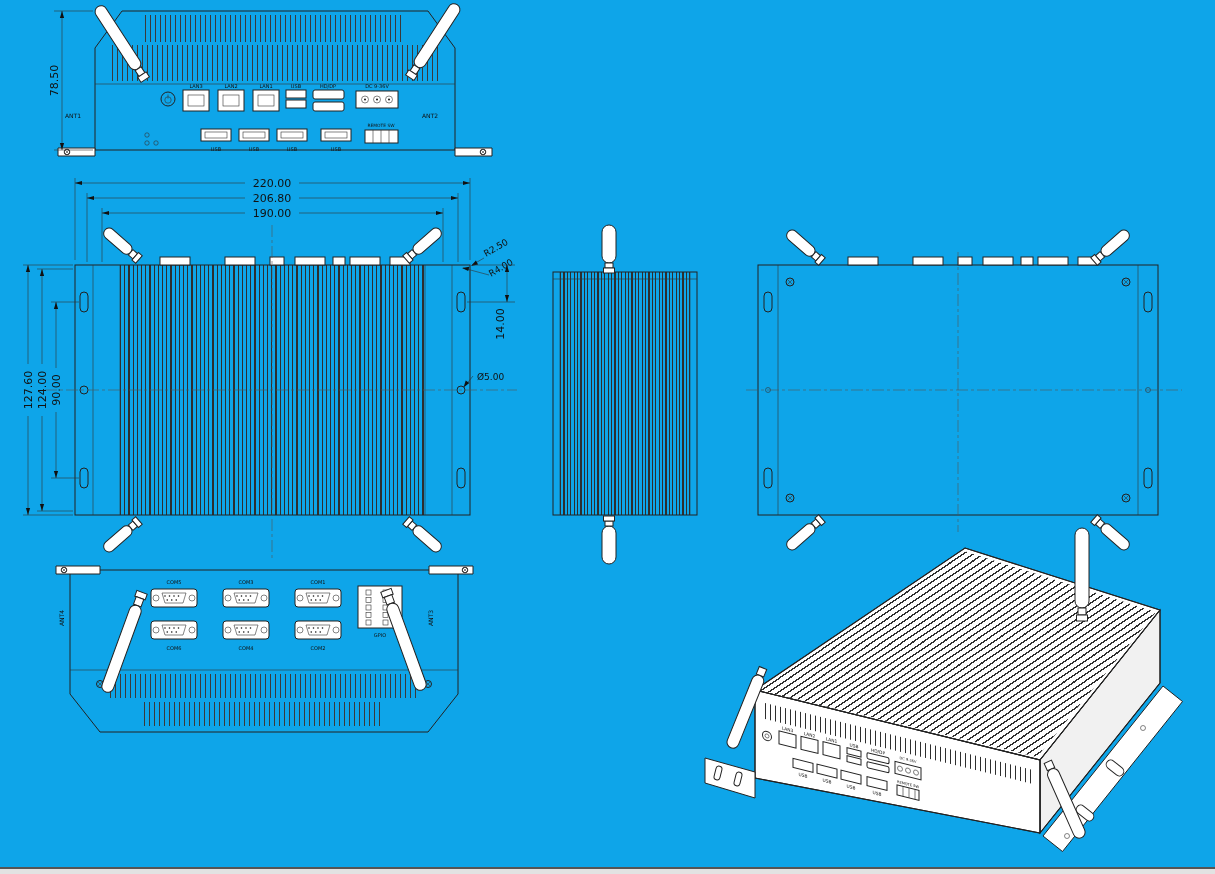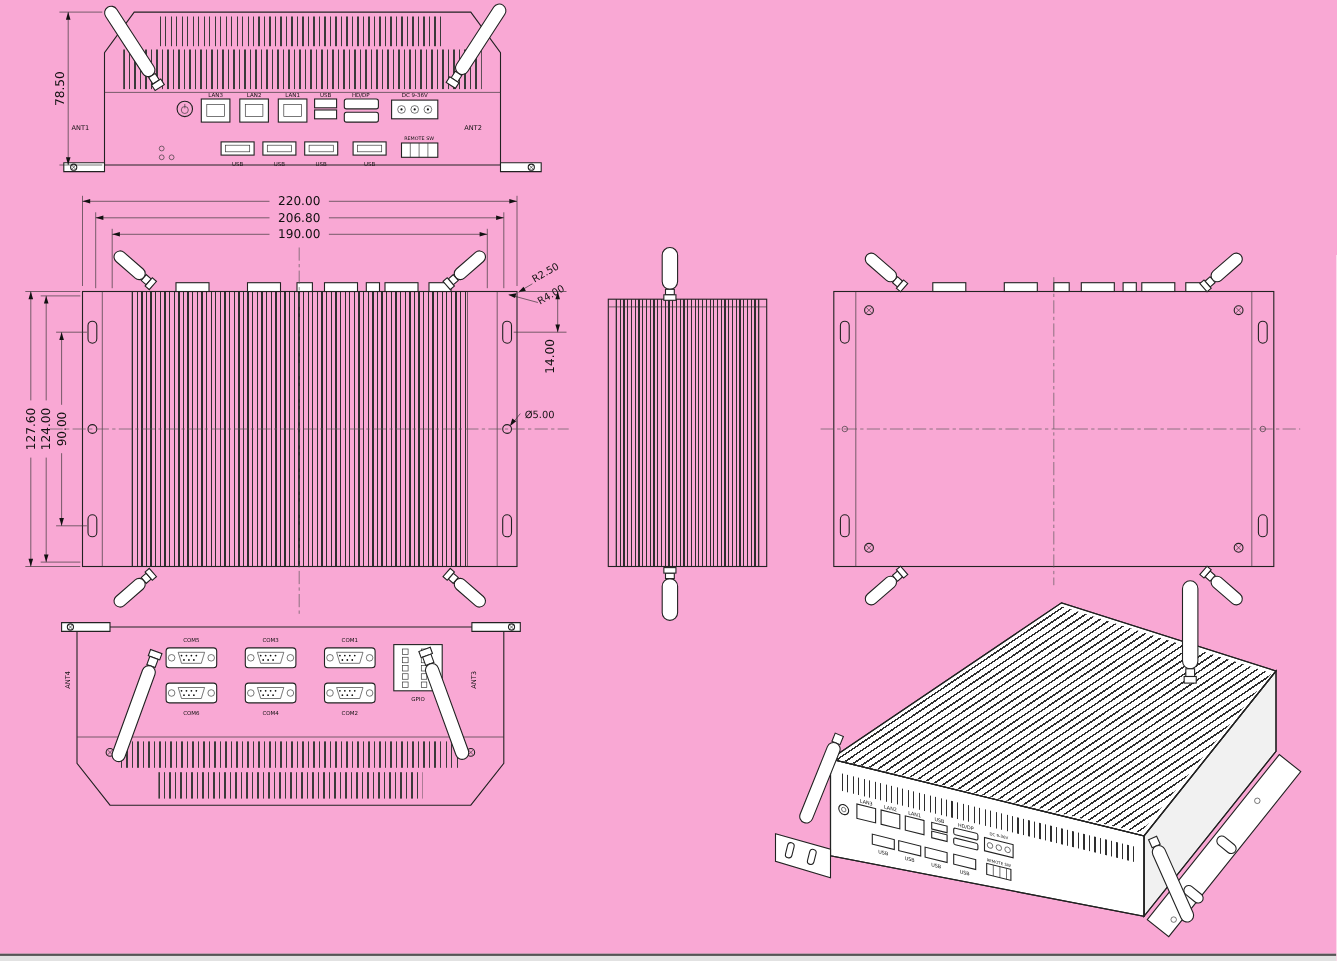--- a/index.html
+++ b/index.html
@@ -1,18 +1,18 @@
 <!DOCTYPE html>
 <html><head>
 <meta charset="utf-8">
 <style>
   * { margin:0; padding:0; box-sizing:border-box; }
   html,body { background:#ffffff; }
   #sheet {
-    position:relative; width:1215px; height:874px; background:#f9a8d4;
+    position:relative; width:1215px; height:874px; background:#0ea5e9;
     overflow:hidden; font-family:"DejaVu Sans","Liberation Sans",sans-serif;
   }
   .view { position:absolute; }
   .layer { position:absolute; left:0; top:0; }
   
   .finsV  { position:absolute; background:repeating-linear-gradient(90deg,#2e2e2e 0 1.2px,rgba(0,0,0,0) 1.2px 4.2px); }
   .finsV3 { position:absolute; background:repeating-linear-gradient(90deg,#2e2e2e 0 1.1px,rgba(0,0,0,0) 1.1px 3.4px); }
   .louv   { position:absolute; background:repeating-linear-gradient(90deg,#3a3a3a 0 1.3px,rgba(0,0,0,0) 1.3px 5px); }
   .finsIso { position:absolute; left:0; top:0; width:505px; height:352px;
     background:repeating-linear-gradient(146deg,#2e2e2e 0 1.4px,rgba(0,0,0,0) 1.4px 5.6px);

